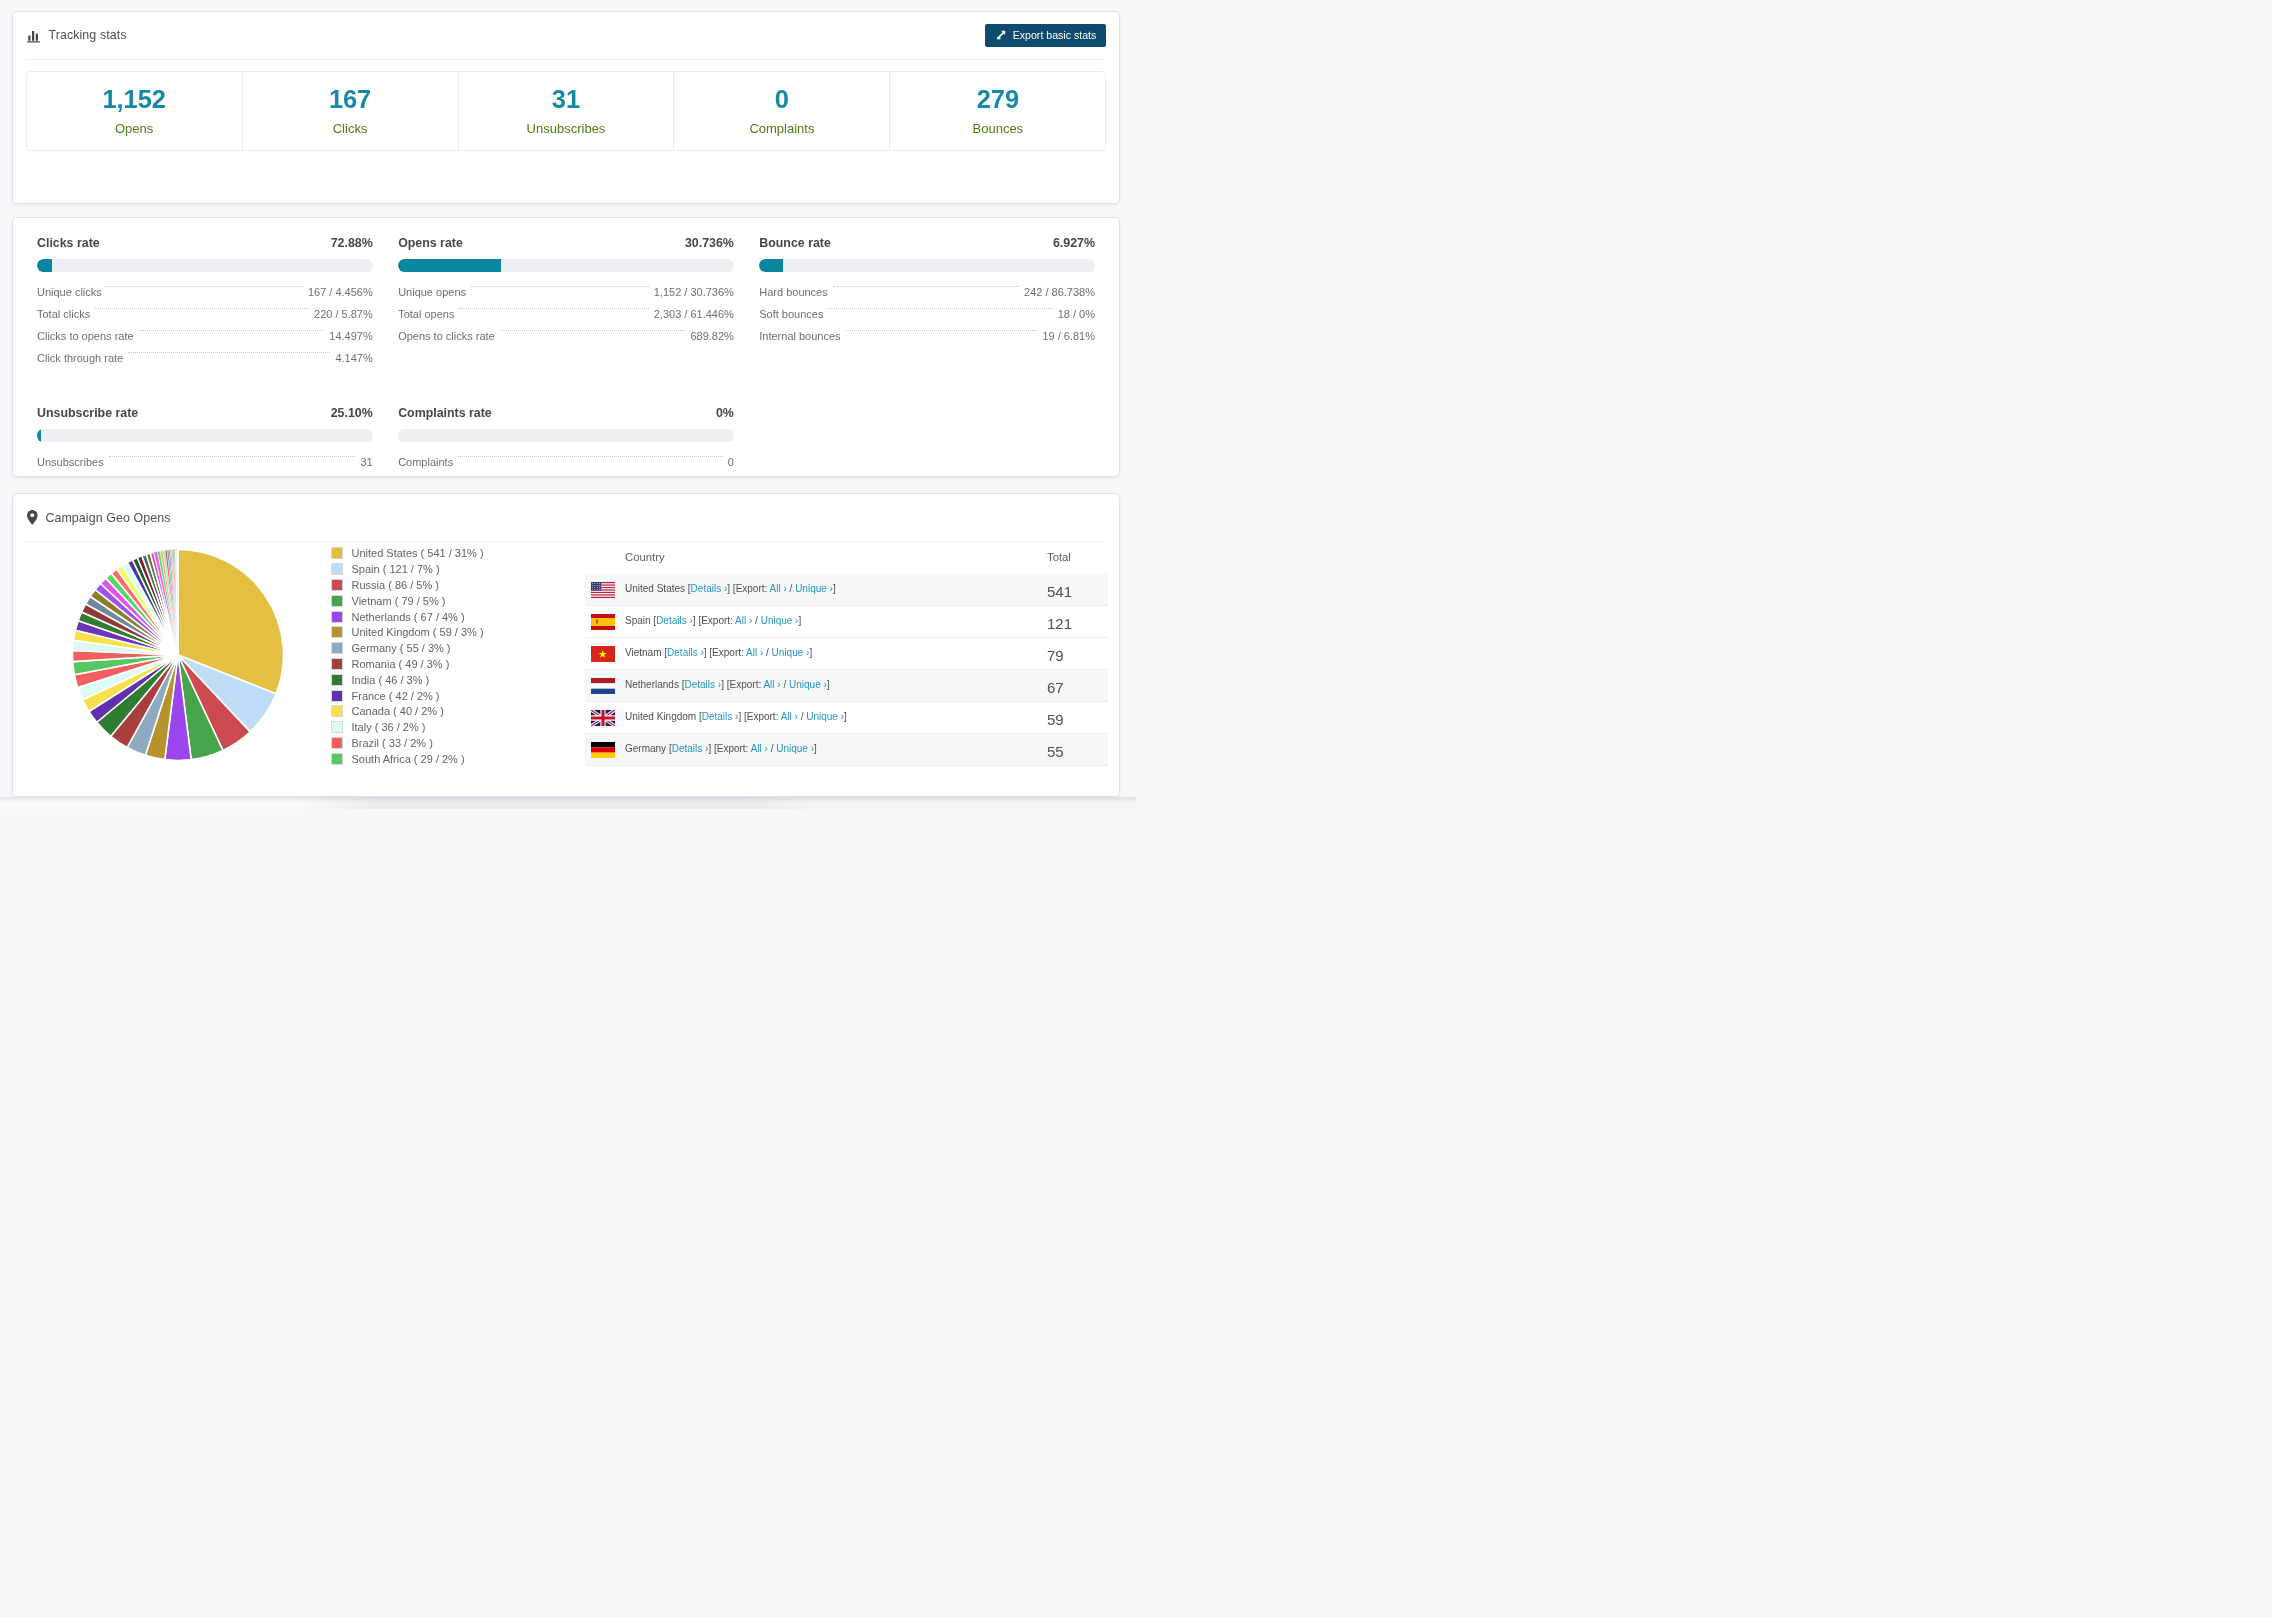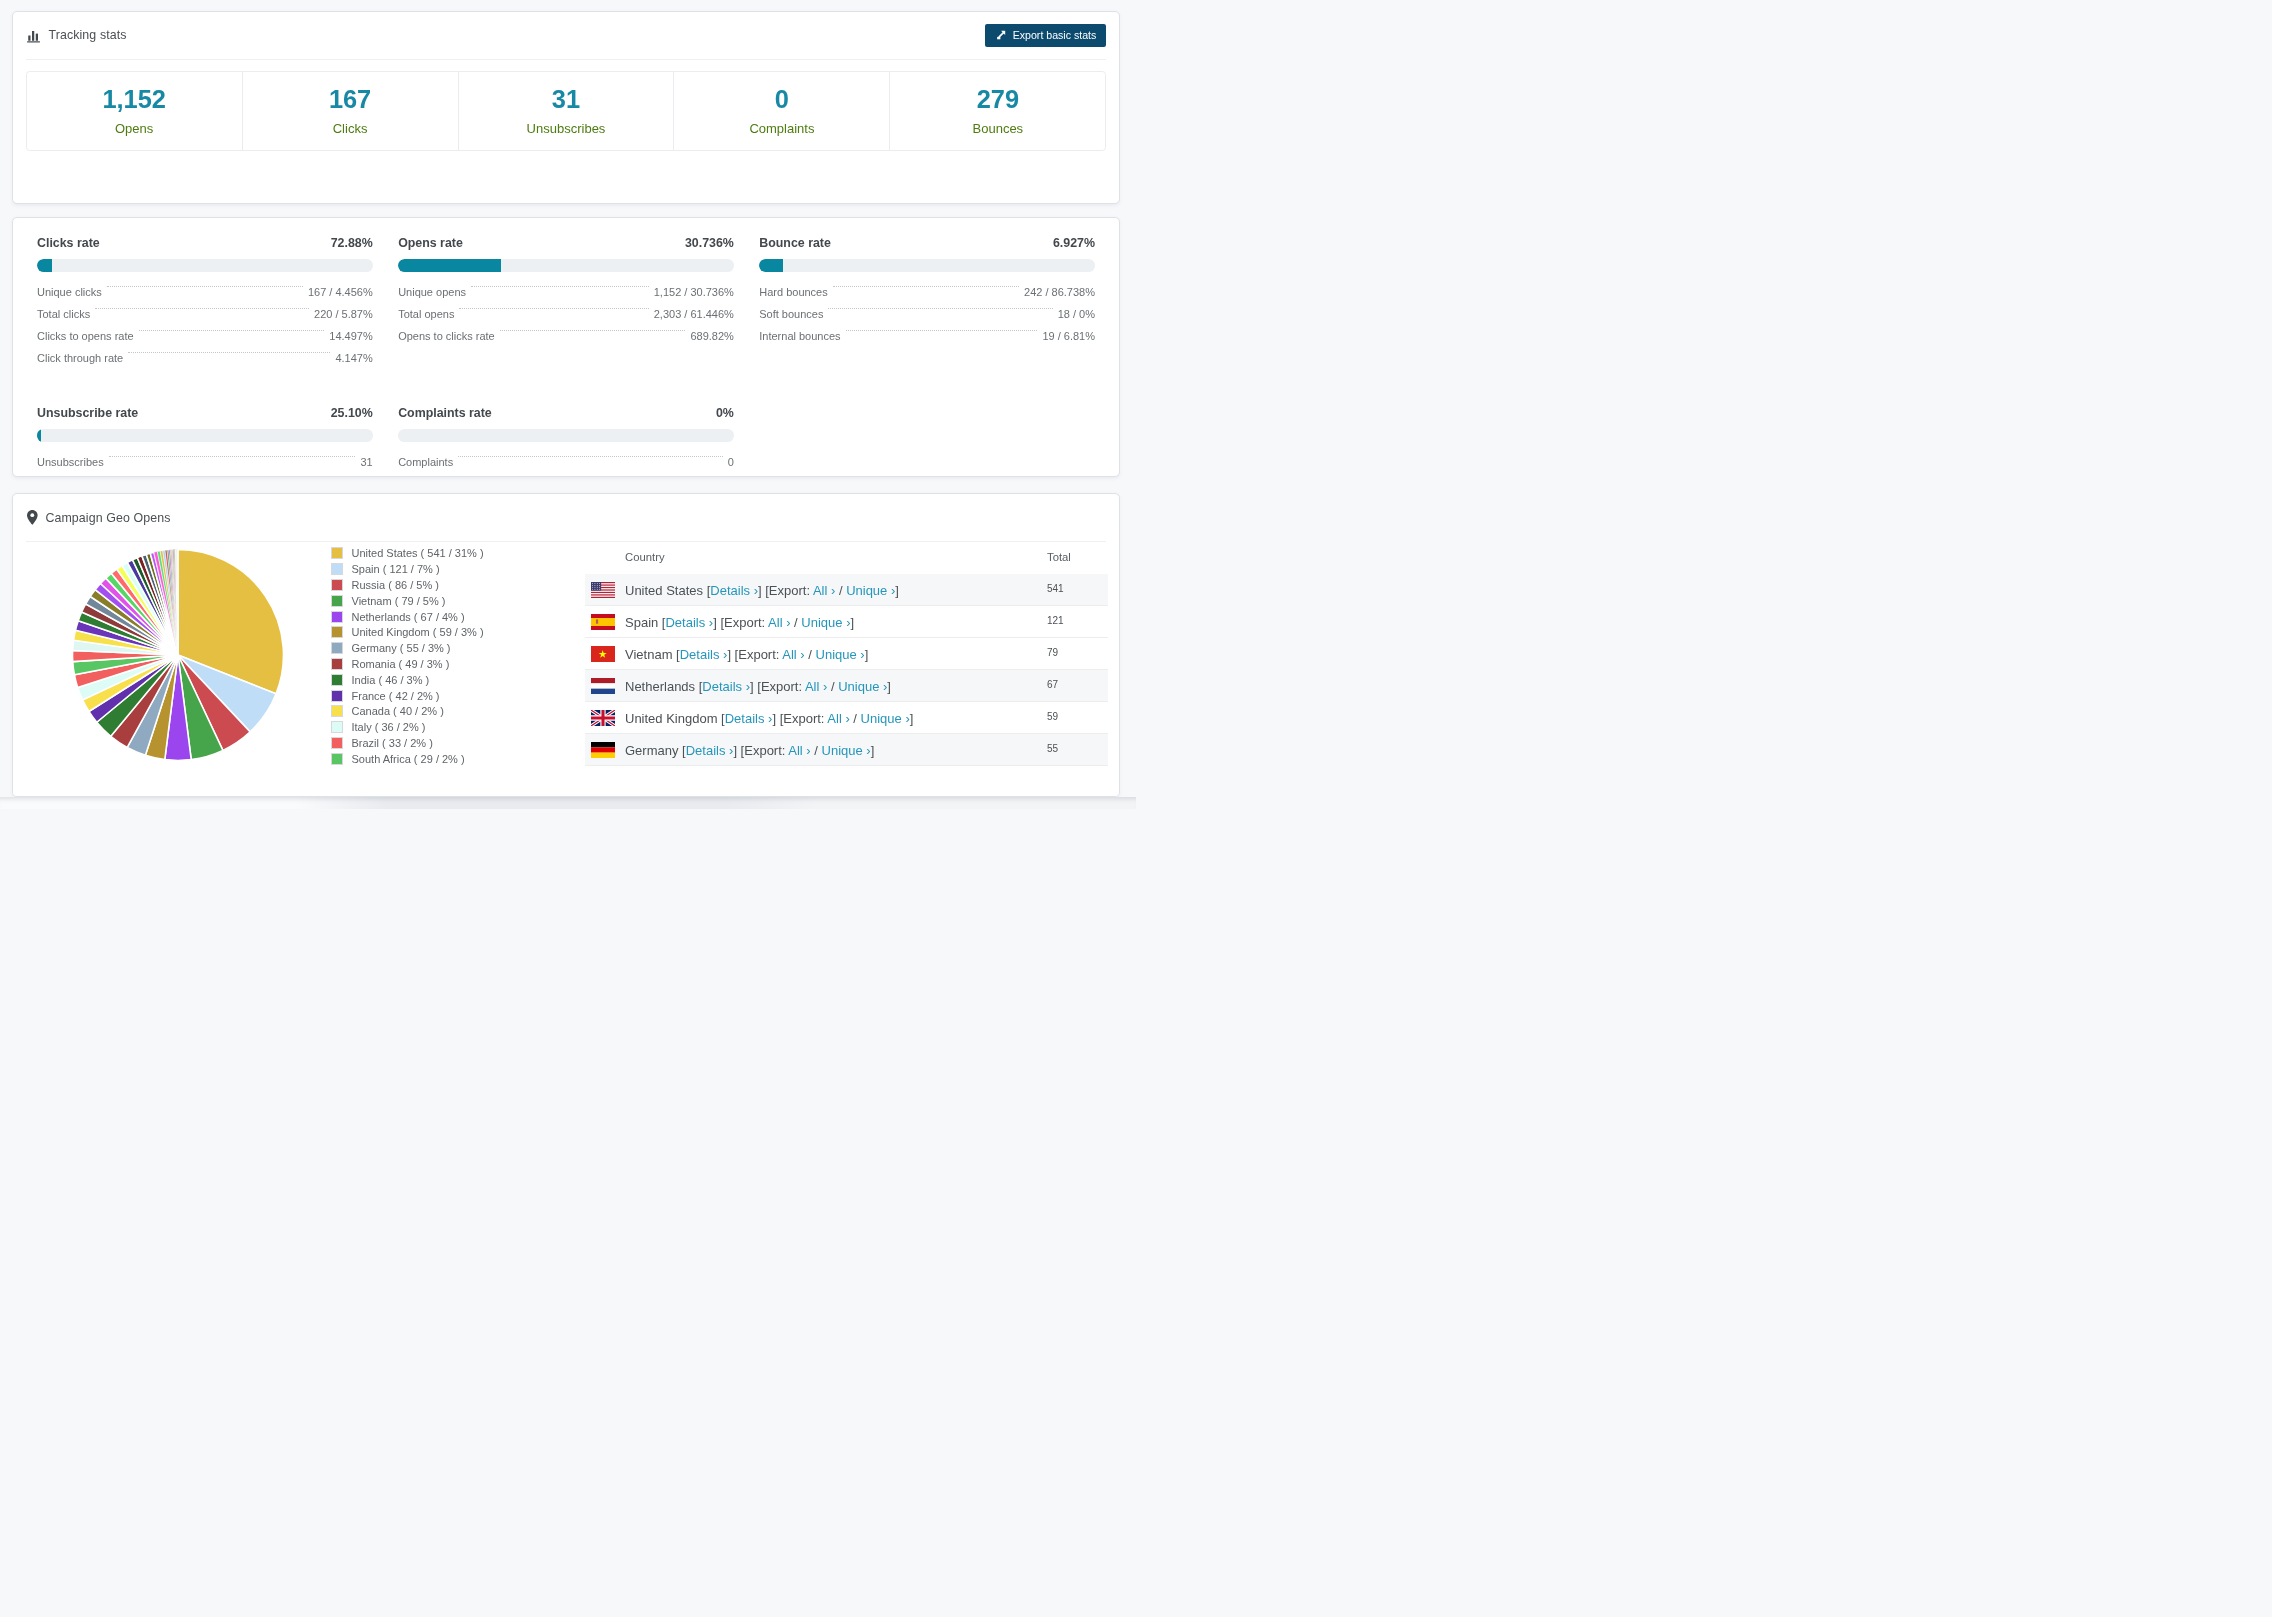--- a/index.html
+++ b/index.html
@@ -60,23 +60,23 @@
   .legend-label { font-size:11px; color:#5f6468; white-space:nowrap; }
 
   .geo-table { position:absolute; left:572px; right:10.6px; top:0; }
   .gt-header { position:relative; height:33px; font-size:11.3px; color:#5b6064; }
   .th-country { position:absolute; left:40px; top:10px; }
   .th-total   { position:absolute; left:462px; top:10px; }
   .geo-row { position:relative; height:32px; border-bottom:0.7px solid #ededee; }
   .geo-row.odd { background:#f6f7f8; }
   .flag { position:absolute; left:5.6px; top:7.8px; width:24px; height:16px; box-shadow:inset 0 0 0 0.7px rgba(0,0,0,.08); }
   .flag svg { display:block; width:100%; height:100%; }
-  .cell-country { position:absolute; left:40px; top:9.2px; font-size:13px; color:#4c5155; white-space:nowrap; }
+  .cell-country { position:absolute; left:40px; top:9.2px; font-size:10px; color:#4c5155; white-space:nowrap; }
   .cell-country a { color:#2596bb; text-decoration:none; }
-  .cell-total { position:absolute; left:462px; top:9.2px; font-size:10px; color:#4c5155; }
+  .cell-total { position:absolute; left:462px; top:9.2px; font-size:15px; color:#4c5155; }
 
   .fade {
     position:absolute; left:0; right:0; bottom:0; height:24px; z-index:4; pointer-events:none;
     background:linear-gradient(rgba(255,255,255,0), #fff 82%);
   }
   .bottom-strip {
     position:absolute; top:797px; left:0; width:1136px; height:12px;
     background:linear-gradient(to right,#fafbfc 0%,#fafbfc 26%,#e9ebef 34%,#e9ebef 64%,#f3f4f6 72%,#f3f4f6 100%);
     box-shadow:inset 0 5px 5px -3.5px rgba(60,70,90,.18);
   }

